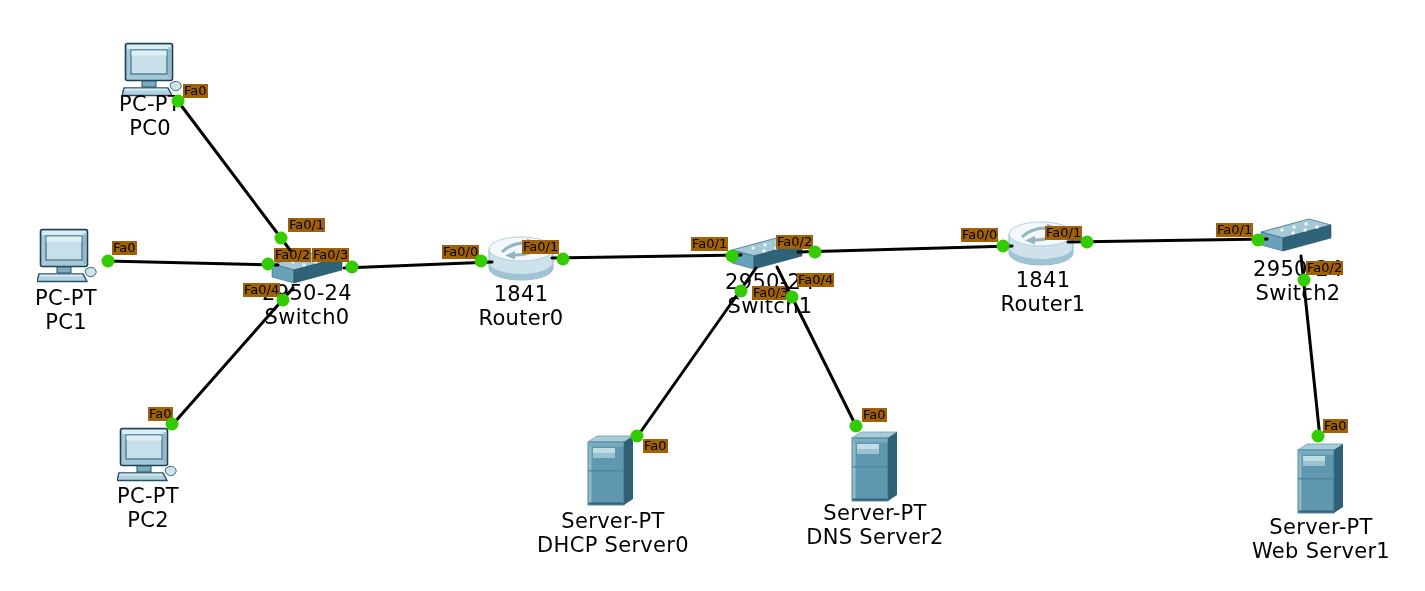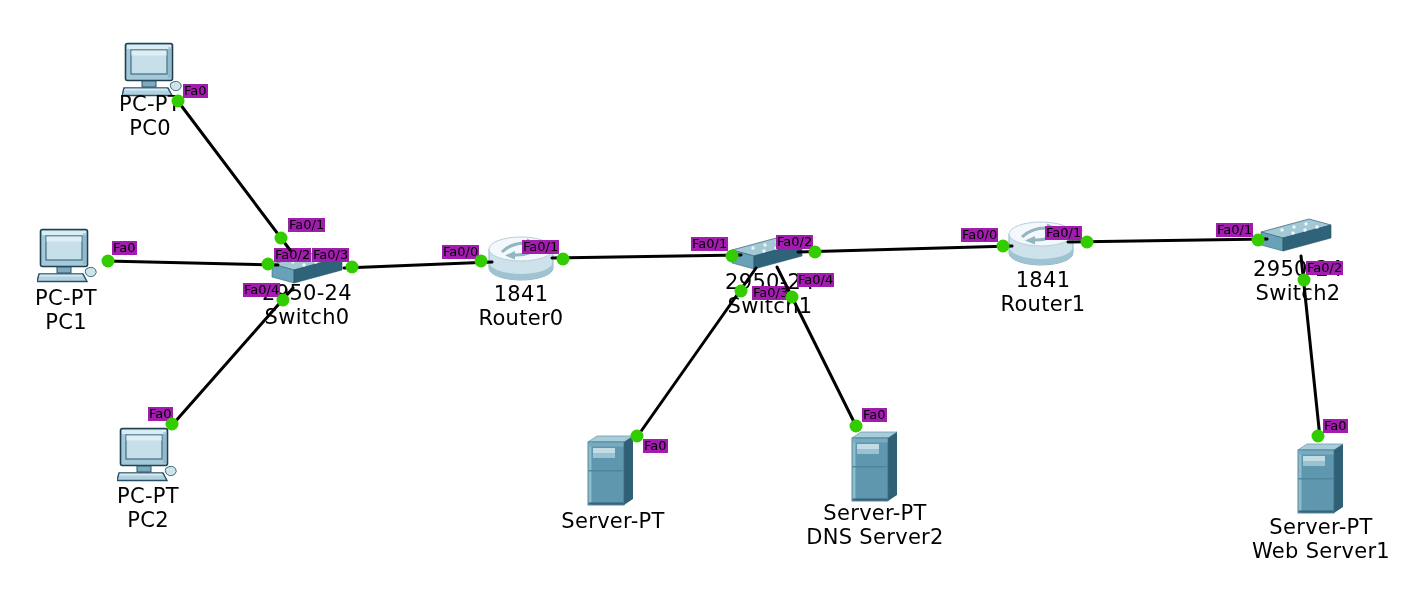--- a/index.html
+++ b/index.html
@@ -8,21 +8,21 @@
     font-family:"DejaVu Sans","Liberation Sans",sans-serif;
   }
   .device{position:absolute;z-index:1;}
   .dev-label{
     position:absolute;transform:translateX(-50%);text-align:center;
     font-size:21px;line-height:24px;letter-spacing:0.3px;color:#000;
     white-space:nowrap;z-index:2;
   }
   .port-label{
     position:absolute;font-size:13px;line-height:14px;color:#000;
-    background:#a21caf;padding:0 1px;white-space:nowrap;z-index:3;
+    background:#a16207;padding:0 1px;white-space:nowrap;z-index:3;
   }
   #links{position:absolute;left:0;top:0;z-index:4;}
   .cable{stroke:#000000;stroke-width:3;stroke-linecap:round;fill:none;}
 </style>
 </head>
 <body>
 
 <div id="canvas">
   <svg id="links" width="1425" height="591">
       <line x1="177" y1="100" x2="290" y2="250" class="cable"></line>
@@ -178,20 +178,21 @@
     <rect x="2" y="12" width="36" height="63" fill="#5e97ae" stroke="#3a6b80" stroke-width="0.8"></rect>
     <rect x="2.5" y="12.5" width="3" height="62" fill="#8fbccb"></rect>
     <rect x="2.5" y="12.5" width="35" height="4" fill="#79abbe"></rect>
     <rect x="7" y="18" width="22" height="10" fill="#9cc2d0"></rect>
     <rect x="7" y="18" width="22" height="5" fill="#c2dce6"></rect>
     <rect x="2.5" y="40" width="35" height="1.5" fill="#4e86a0"></rect>
     <rect x="2.5" y="72.5" width="35" height="2" fill="#35637a"></rect>
   </svg></div>
     <div class="dev-label" style="left: 613px; top: 509px;">
       <div>Server-PT</div>
+      <div>DHCP Server0</div>
     </div>
     <div class="device" style="left: 850px; top: 426px;"><svg width="50" height="78" viewBox="0 0 50 78">
     <polygon points="2,12 11,6 47,6 38,12" fill="#a9ccd9" stroke="#6d9cae" stroke-width="0.8"></polygon>
     <polygon points="38,12 47,6 47,69 38,75" fill="#2f6076"></polygon>
     <rect x="2" y="12" width="36" height="63" fill="#5e97ae" stroke="#3a6b80" stroke-width="0.8"></rect>
     <rect x="2.5" y="12.5" width="3" height="62" fill="#8fbccb"></rect>
     <rect x="2.5" y="12.5" width="35" height="4" fill="#79abbe"></rect>
     <rect x="7" y="18" width="22" height="10" fill="#9cc2d0"></rect>
     <rect x="7" y="18" width="22" height="5" fill="#c2dce6"></rect>
     <rect x="2.5" y="40" width="35" height="1.5" fill="#4e86a0"></rect>

